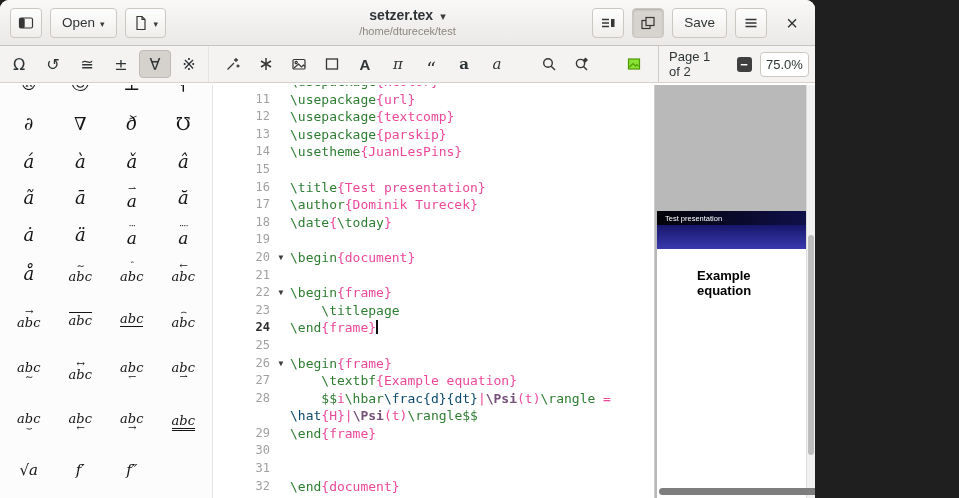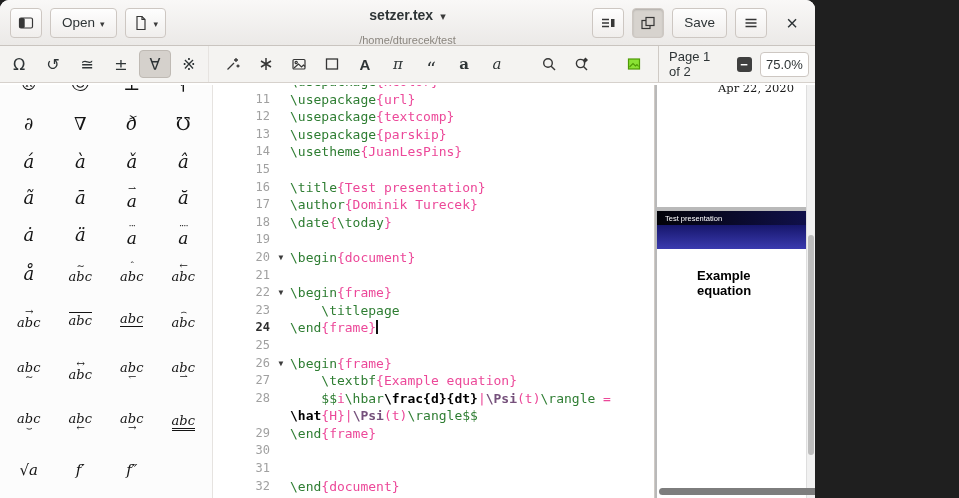--- a/index.html
+++ b/index.html
@@ -16,21 +16,21 @@
        background:linear-gradient(#fefefe,#f0eeec);border:1px solid #cdc7c2;border-radius:4px;
        font-size:13.5px;color:#2e3436;padding:0 11px;}
   .btn.icon{padding:0 7px;}
   .btn.pressed{background:#d7d3ce;box-shadow:inset 0 1px 2px rgba(0,0,0,.18);}
   .caret{display:inline-block;}
   .caret::after{content:"▾";font-size:9px;color:#3a3a3a;}
   .caret.big::after{font-size:11px;}
   .hb-title{position:absolute;left:0;right:0;top:6px;text-align:center;pointer-events:none;}
   .hb-title .trow{display:inline-flex;align-items:center;gap:7px;pointer-events:auto;}
   .hb-title .t{font-weight:bold;font-size:14px;}
-  .hb-title .s{font-size:11px;color:#8a857e;margin-top:10px;}
+  .hb-title .s{font-size:11px;color:#8a857e;margin-top:1px;}
   .close-x{width:26px;text-align:center;margin-left:4px;}
   .close-x::after{content:"×";font-size:20px;color:#2e3436;line-height:26px;}
 
   
   .toolbar{height:37px;background:#f4f3f1;border-bottom:1px solid #d6d1cc;display:flex;align-items:stretch;}
   .tb-left{width:213px;display:flex;align-items:center;padding:0 3px;gap:2px;border-right:1px solid #e6e3e0;}
   .cat-btn{width:32px;height:28px;display:flex;align-items:center;justify-content:center;
            font-size:16px;border-radius:4px;font-family:"DejaVu Sans",sans-serif;}
   .cat-btn.active{background:#d5d1cc;border:1px solid #bfbab4;}
   .tb-mid{flex:1;display:flex;align-items:center;gap:3px;padding:0 9px;border-right:1px solid #cfcac5;}
@@ -73,21 +73,21 @@
   
   .editor{position:absolute;top:85px;left:214px;width:440px;bottom:0;background:#fff;overflow:hidden;}
   .code{position:absolute;top:-12px;left:0;right:0;
         font-family:"DejaVu Sans Mono",monospace;font-size:13px;line-height:17.6px;}
   .code-row{display:flex;height:17.6px;white-space:pre;padding-left:24px;}
   .ln{width:34px;flex:none;text-align:right;color:#a0a0a0;font-size:12px;padding-right:2px;}
   .ln.cur{color:#2e2e2e;font-weight:bold;}
   .fold{width:18px;flex:none;text-align:center;font-size:8px;color:#3c3c3c;line-height:17.6px;}
   .ctext{flex:1;color:#1a1a1a;}
   .tk-c{color:#2e7d32;font-weight:normal;}
-  .tk-m{color:#000000;font-weight:bold;}
+  .tk-m{color:#0c4a6e;font-weight:normal;}
   .tk-p{color:#75507b;font-weight:bold;}
   .tk-t{color:#ec4899;}
   .txtcaret{display:inline-block;width:1.5px;height:14px;background:#111;vertical-align:-2px;}
 
   
   .preview{position:absolute;top:85px;left:654px;right:0;bottom:0;background:#b9b9b9;
            border-left:1px solid #cfcac5;}
   .page1{position:absolute;top:0;left:2px;right:9px;height:122px;background:#fff;overflow:hidden;}
   .page1 .date{position:absolute;top:-4px;right:12px;font-family:"DejaVu Serif",serif;
                font-size:11.5px;color:#1a1a1a;}
@@ -439,23 +439,20 @@
         <div class="code-row"><span class="ln">28</span><span class="fold"></span><span class="ctext"><span class="tk-t">    </span><span class="tk-c">$$</span><span class="tk-t">i</span><span class="tk-c">\hbar</span><span class="tk-m">\frac</span><span class="tk-m">{d}</span><span class="tk-m">{dt}</span><span class="tk-t">|</span><span class="tk-p">\Psi</span><span class="tk-t">(t)</span><span class="tk-c">\rangle</span><span class="tk-t"> = </span></span></div>
         <div class="code-row"><span class="ln"></span><span class="fold"></span><span class="ctext"><span class="tk-m">\hat</span><span class="tk-t">{H}</span><span class="tk-t">|</span><span class="tk-p">\Psi</span><span class="tk-t">(t)</span><span class="tk-c">\rangle</span><span class="tk-c">$$</span></span></div>
         <div class="code-row"><span class="ln">29</span><span class="fold"></span><span class="ctext"><span class="tk-c">\end</span><span class="tk-t">{frame}</span></span></div>
         <div class="code-row"><span class="ln">30</span><span class="fold"></span><span class="ctext"></span></div>
         <div class="code-row"><span class="ln">31</span><span class="fold"></span><span class="ctext"></span></div>
         <div class="code-row"><span class="ln">32</span><span class="fold"></span><span class="ctext"><span class="tk-c">\end</span><span class="tk-t">{document}</span></span></div>
       </div>
   </div>
 
   <div class="preview">
-    <div class="page1">
-      <div class="date">Apr 22, 2020</div>
-    </div>
     <div class="slide">
       <div class="strip1">
         <span class="htext">Test presentation</span>
       </div>
       <div class="strip2"></div>
       <div class="slide-title">Example equation</div>
       <div class="equation">
         <span>iℏ</span>
         <span class="frac">
           <span class="num">d</span>

